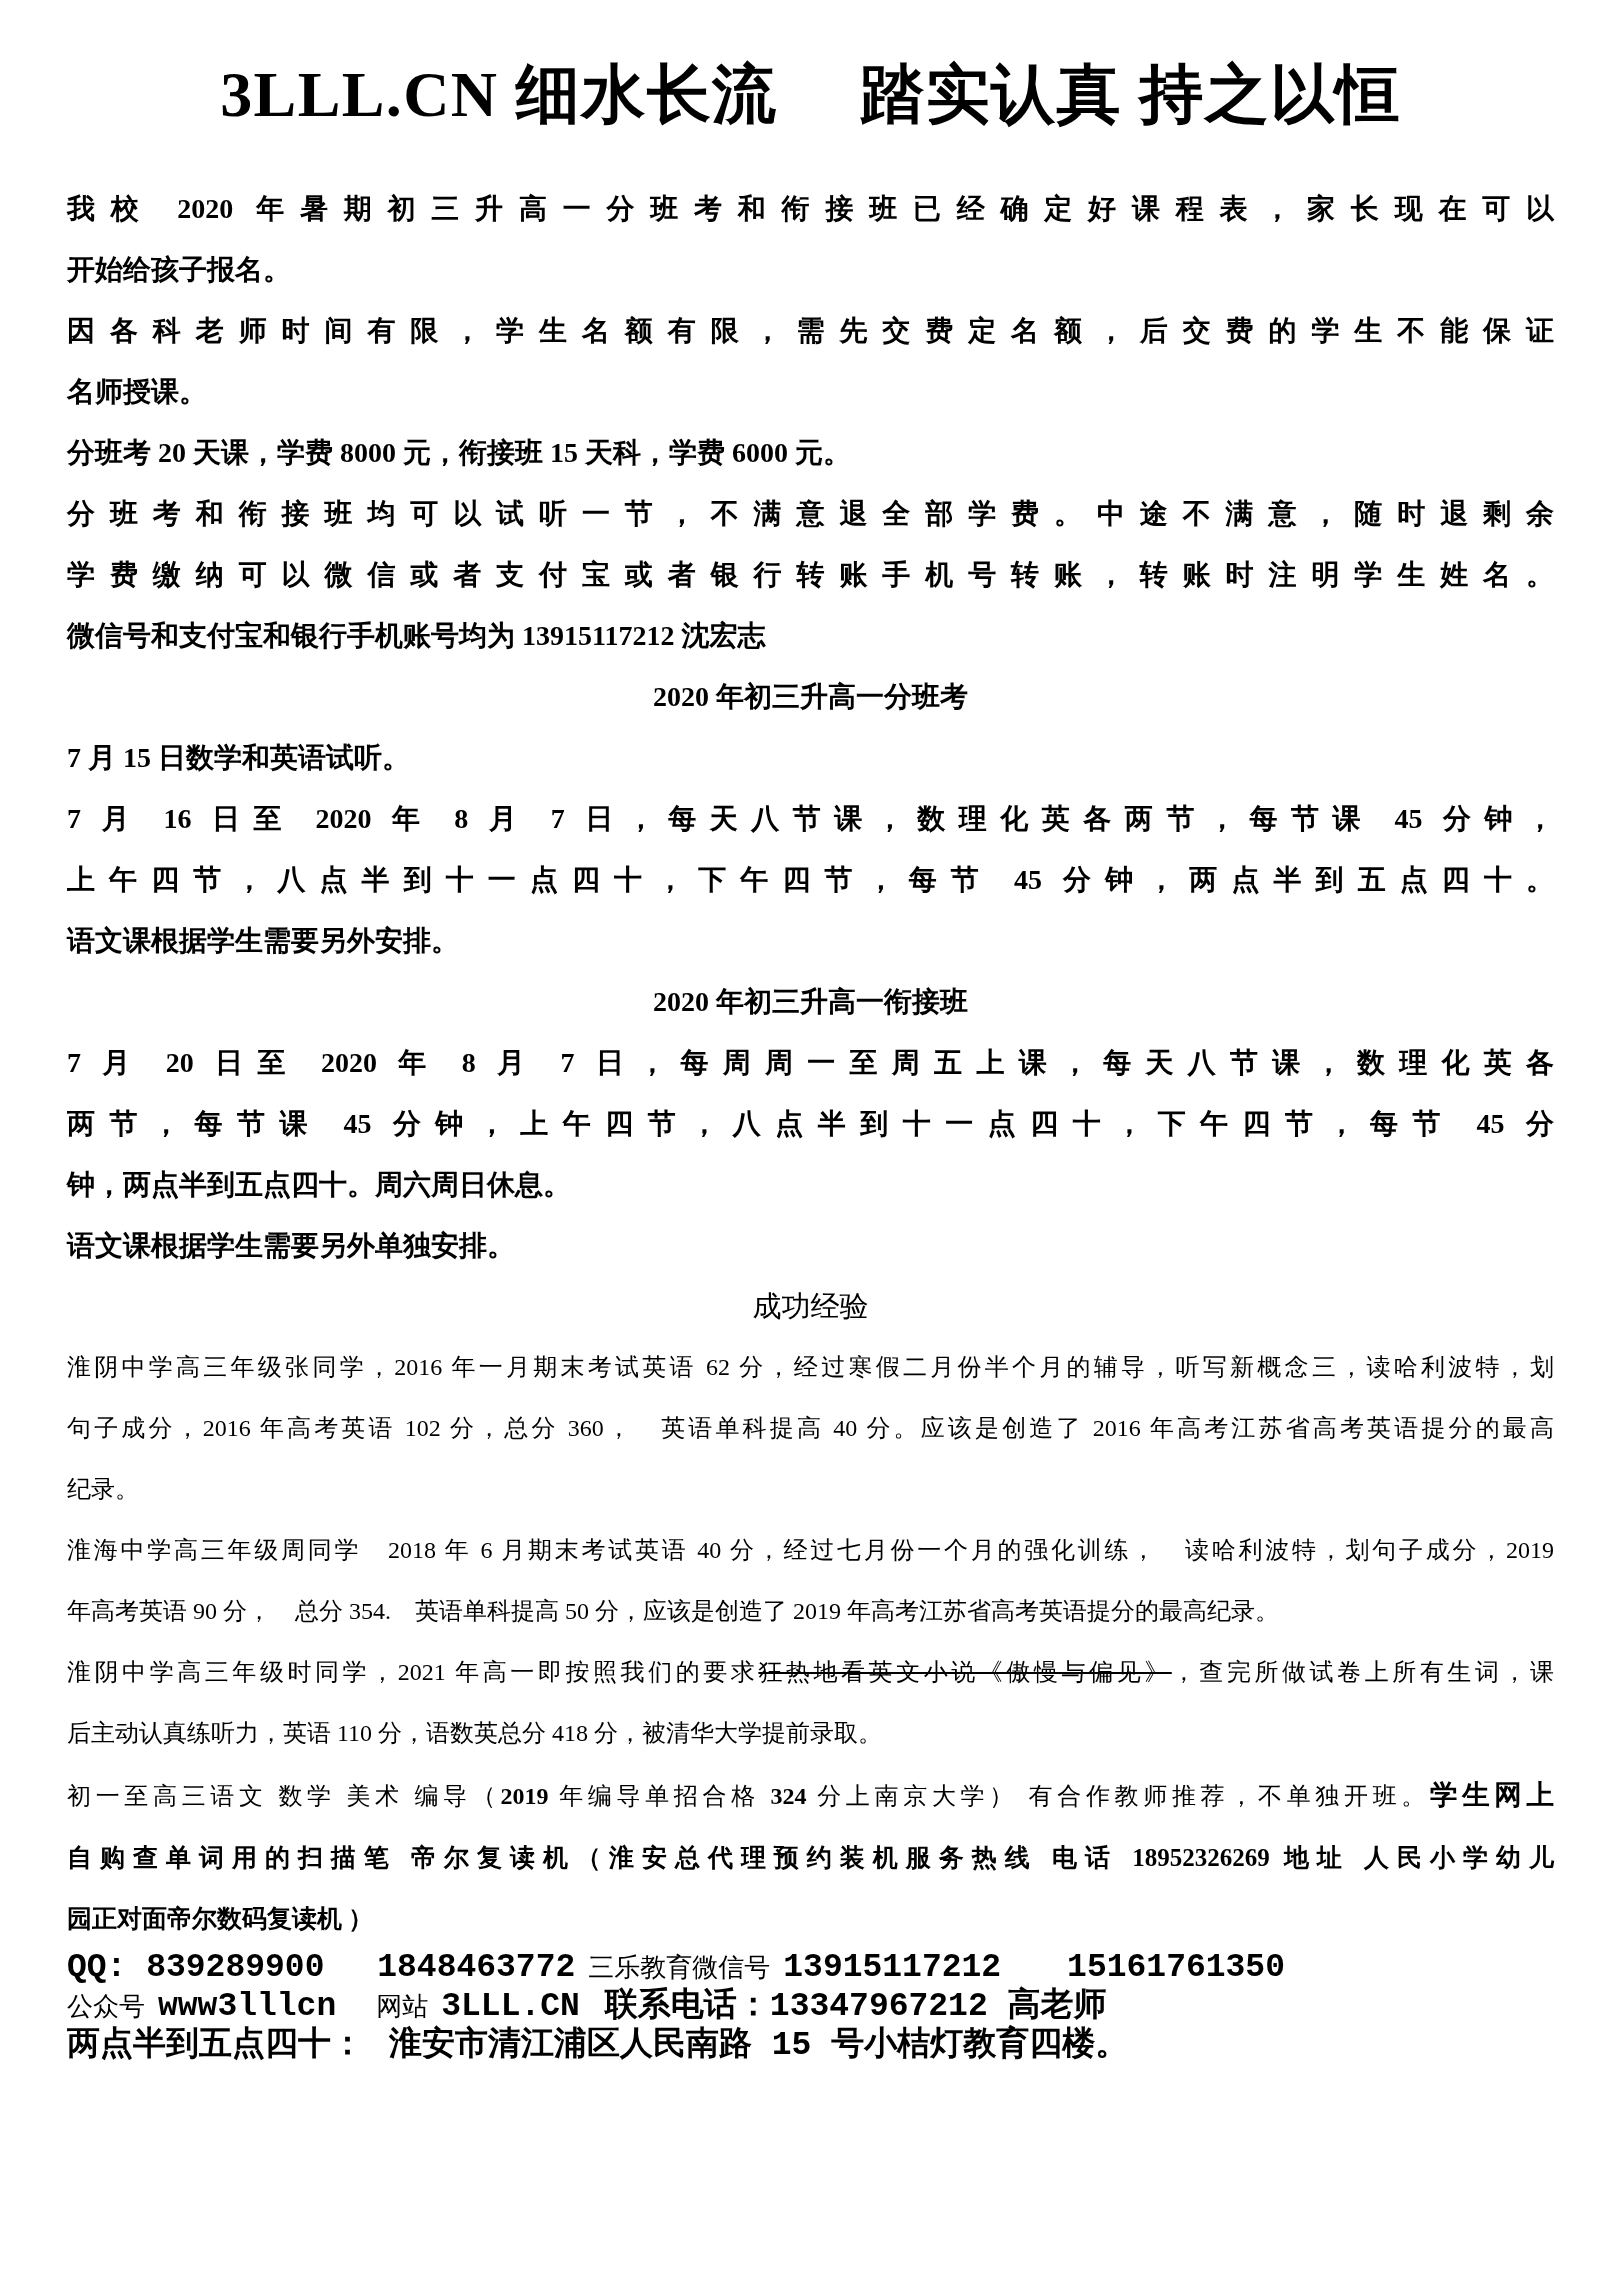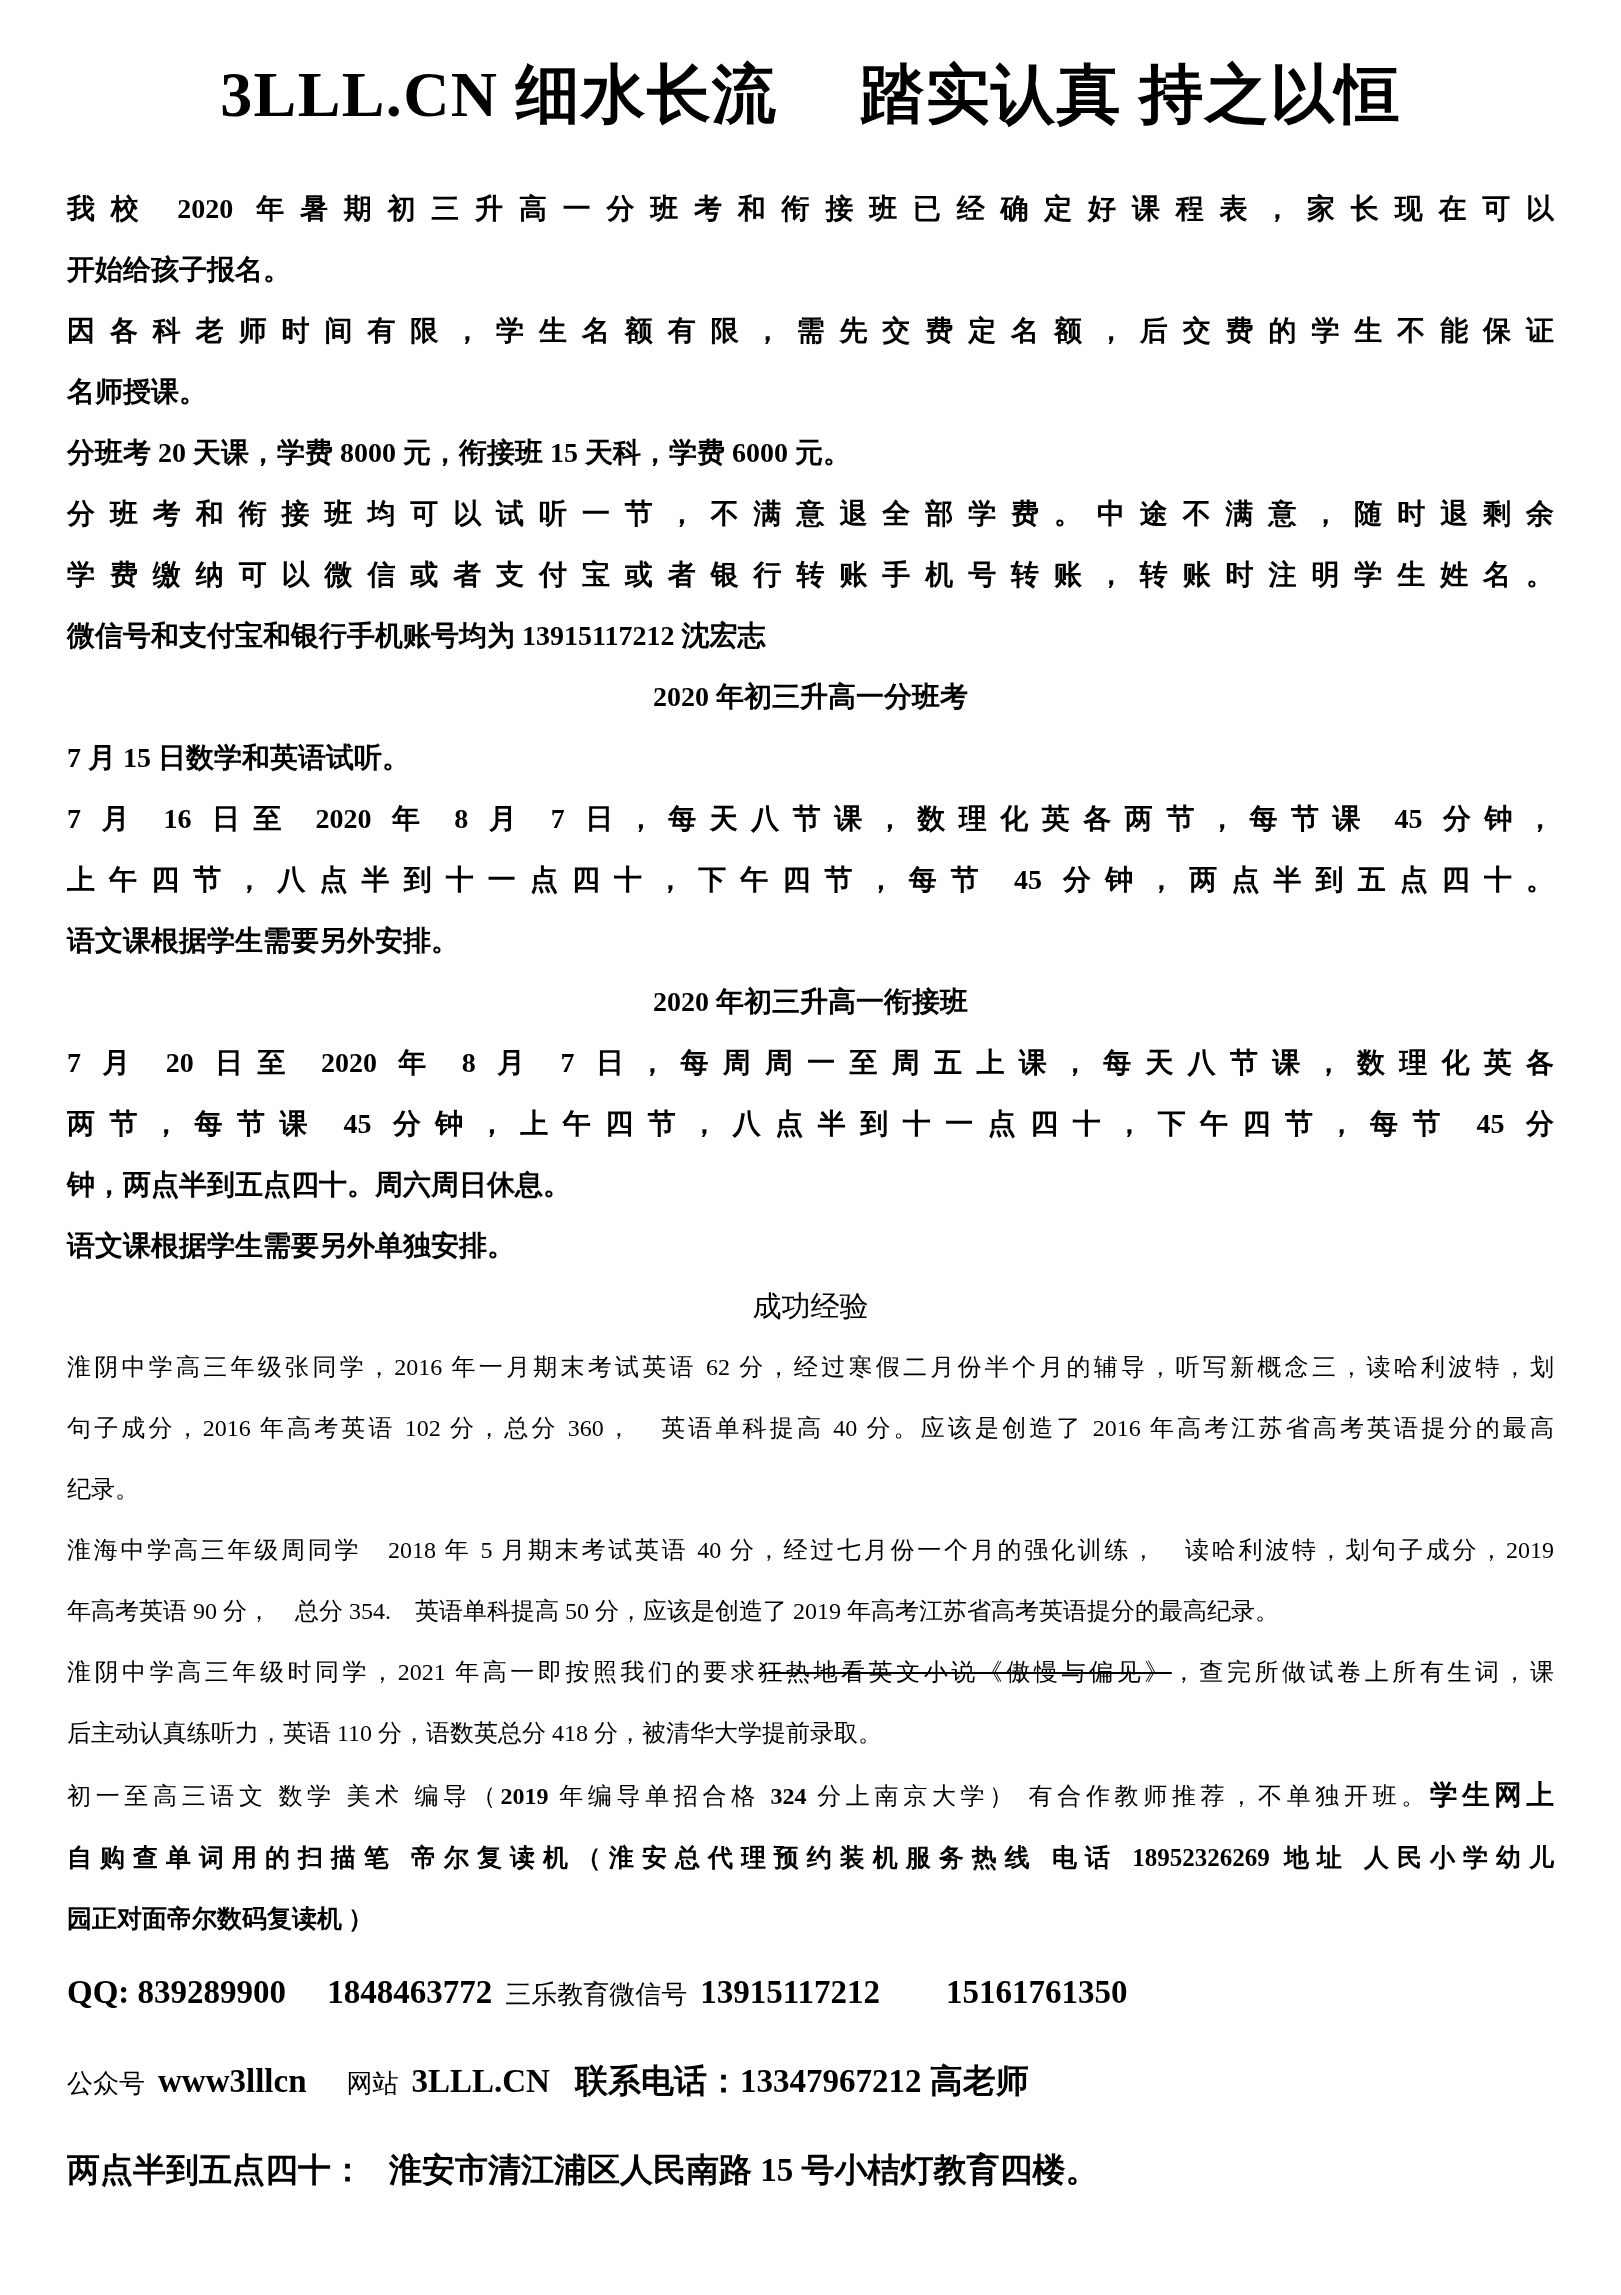--- a/index.html
+++ b/index.html
@@ -17,21 +17,21 @@
   }
   .big{font-size:28px;font-weight:700;line-height:61px;}
   .small{font-size:24px;font-weight:400;line-height:61px;}
   .fill{text-align:justify;text-align-last:justify;}
   .center{text-align:center;}
   .sec-heading{font-size:29px;font-weight:400;text-align:center;line-height:61px;}
   .strike{text-decoration:line-through;text-decoration-thickness:2.2px;}
   .bold-sm{font-size:25px;font-weight:700;line-height:61px;}
   .hl{font-weight:700;font-size:27.5px;margin-top:8px;}
   .num-bold{font-weight:700;}
-  .contact{font-size:33px;font-weight:700;line-height:87px;}
+  .contact{font-size:33px;font-weight:700;line-height:38px;font-family:Liberation Mono, monospace;}
   .contact .lbl{font-size:26px;font-weight:400;}
   .gap-sm{margin-left:13px;}
   .gap-md{margin-left:25px;}
   .gap-lg{margin-left:40px;}
 </style>
 </head>
 <body>
 
 <div class="page">
 
@@ -57,21 +57,21 @@
   <p class="big fill">两节，每节课 45 分钟，上午四节，八点半到十一点四十，下午四节，每节 45 分</p>
   <p class="big">钟，两点半到五点四十。周六周日休息。</p>
   <p class="big">语文课根据学生需要另外单独安排。</p>
 
   <p class="sec-heading">成功经验</p>
 
   <p class="small fill">淮阴中学高三年级张同学，2016 年一月期末考试英语 62 分，经过寒假二月份半个月的辅导，听写新概念三，读哈利波特，划</p>
   <p class="small fill">句子成分，2016 年高考英语 102 分，总分 360，　英语单科提高 40 分。应该是创造了 2016 年高考江苏省高考英语提分的最高</p>
   <p class="small">纪录。</p>
 
-  <p class="small fill">淮海中学高三年级周同学　2018 年 5 月期末考试英语 40 分，经过七月份一个月的强化训练，　读哈利波特，划句子成分，2019</p>
+  <p class="small fill">淮海中学高三年级周同学　2018 年 6 月期末考试英语 40 分，经过七月份一个月的强化训练，　读哈利波特，划句子成分，2019</p>
   <p class="small">年高考英语 90 分，　总分 354.　英语单科提高 50 分，应该是创造了 2019 年高考江苏省高考英语提分的最高纪录。</p>
 
   <p class="small fill"><span>淮阴中学高三年级时同学，2021 年高一即按照我们的要求</span><span class="strike">狂热地看英文小说《傲慢与偏见》</span><span>，查完所做试卷上所有生词，课</span></p>
   <p class="small">后主动认真练听力，英语 110 分，语数英总分 418 分，被清华大学提前录取。</p>
 
   <p class="small fill"><span>初一至高三语文 数学 美术 编导（</span><span class="num-bold">2019</span><span> 年编导单招合格 </span><span class="num-bold">324</span><span> 分上南京大学） 有合作教师推荐，不单独开班。</span><span class="hl">学生网上</span></p>
   <p class="bold-sm fill">自购查单词用的扫描笔 帝尔复读机（淮安总代理预约装机服务热线 电话 18952326269 地址 人民小学幼儿</p>
   <p class="bold-sm">园正对面帝尔数码复读机 ）</p>
 
   <p class="contact"><span>QQ: 839289900　 1848463772</span><span class="lbl gap-sm">三乐教育微信号</span><span class="gap-sm">13915117212　　15161761350</span></p>

